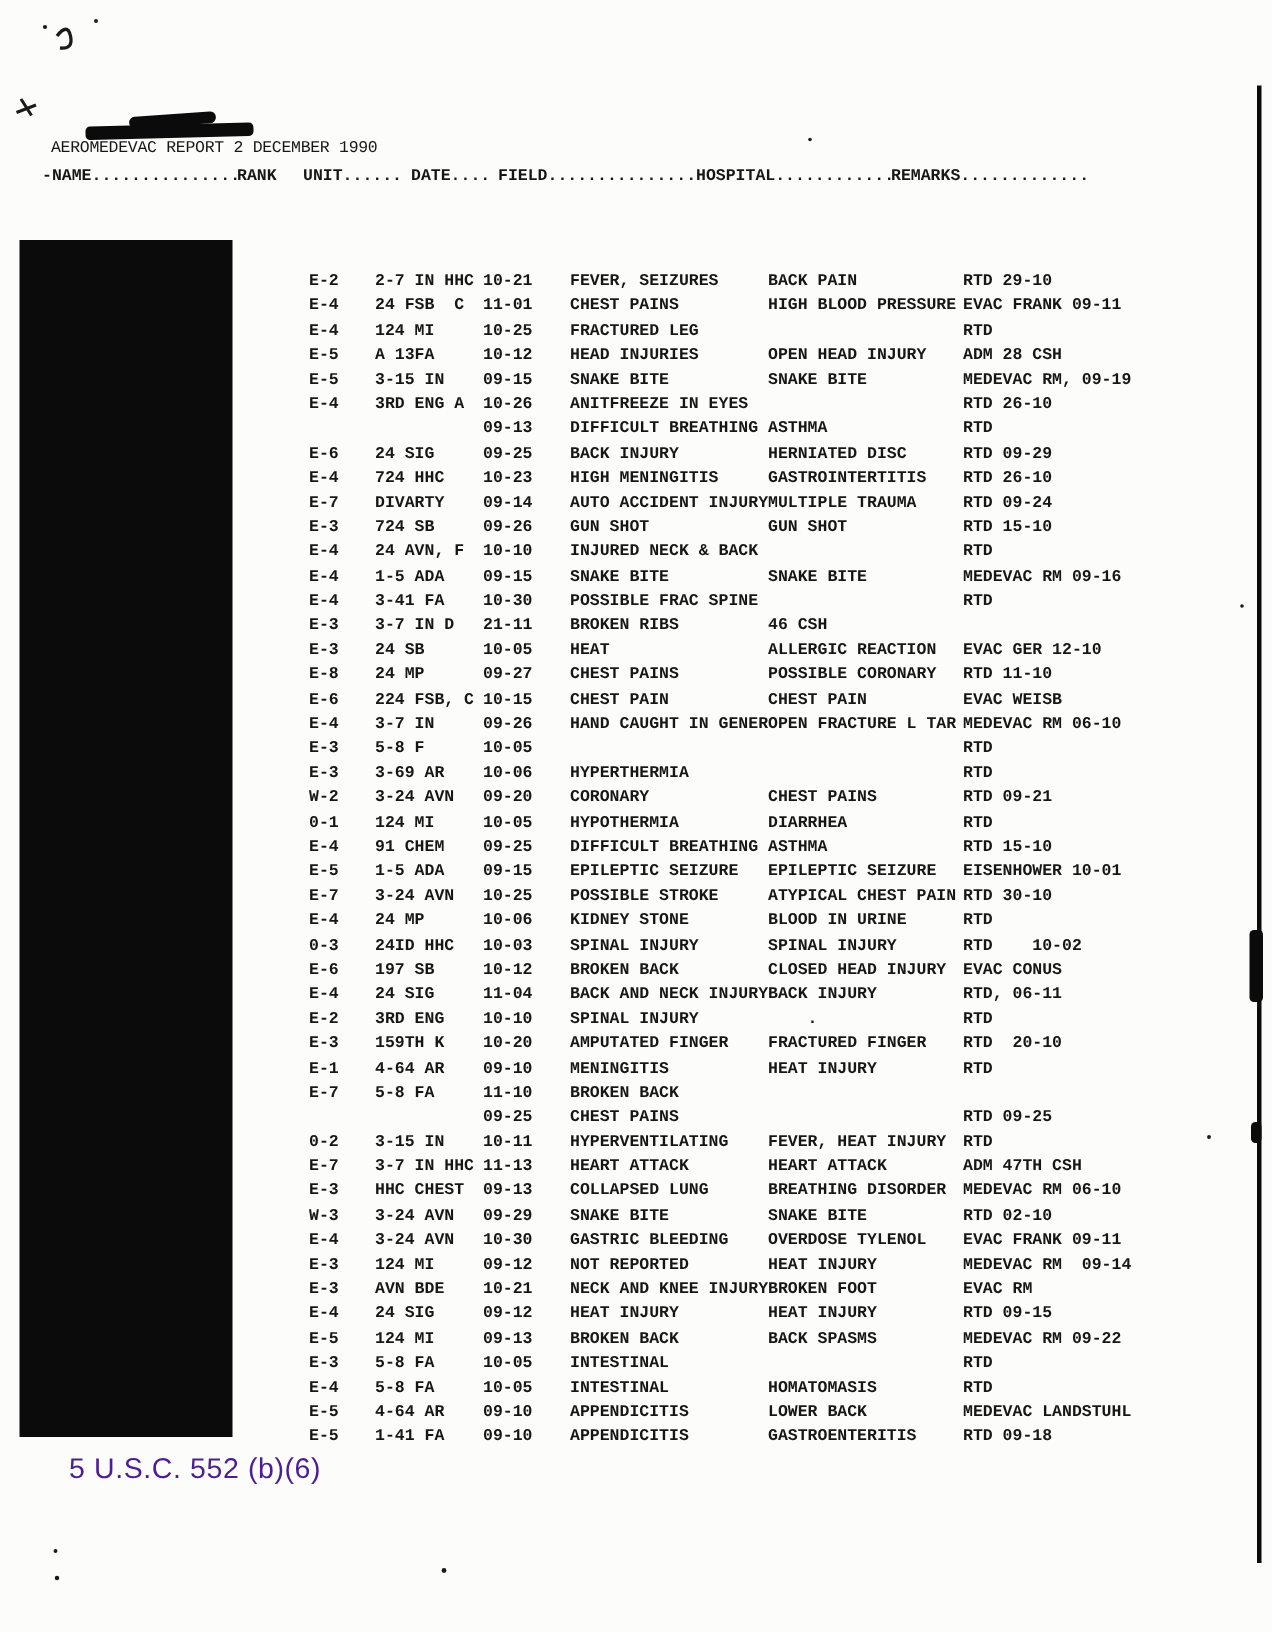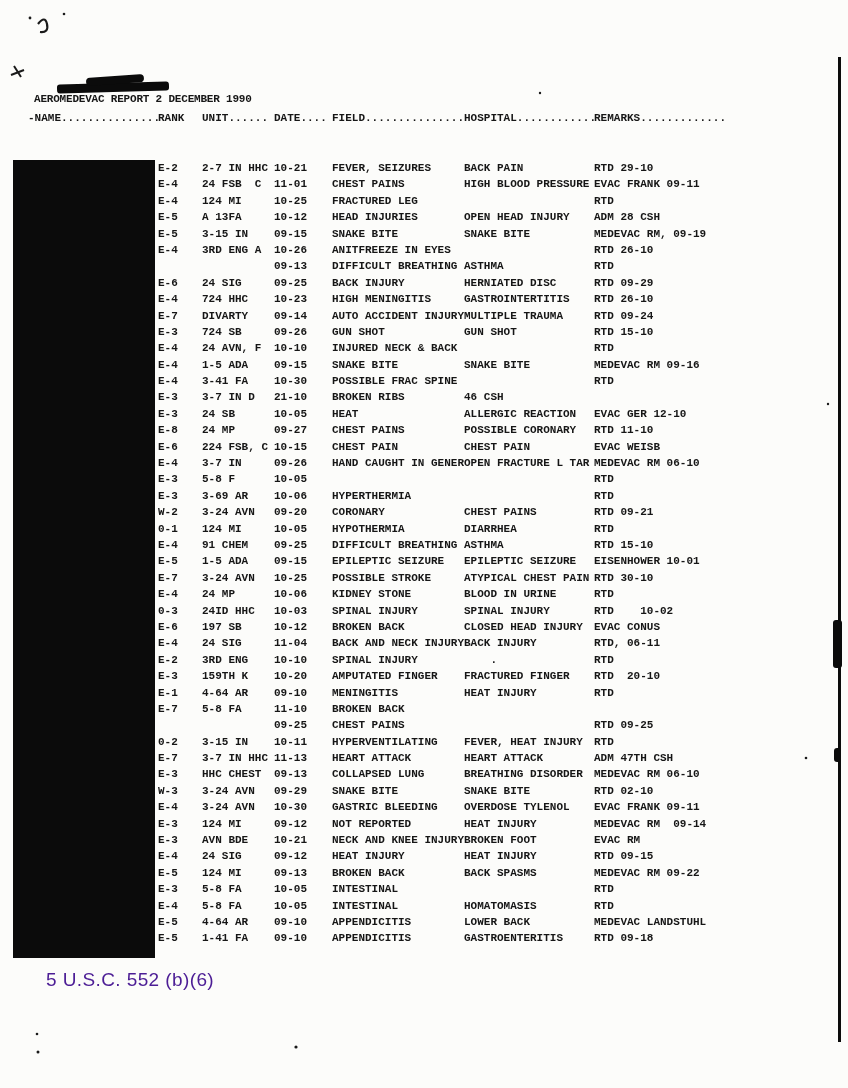--- a/index.html
+++ b/index.html
@@ -11,21 +11,21 @@
     overflow: hidden;
     font-family: "Liberation Mono", monospace;
     color: #161616;
   }
   
   .title {
     position: absolute;
     left: 34px;
     top: 93px;
     font-size: 11px;
-    font-weight: bold;
+    font-weight: normal;
     letter-spacing: -0.2px;
     white-space: pre;
   }
   
   .row {
     display: flex;
     height: 16.4px;
     line-height: 16.4px;
     font-size: 11px;
     font-weight: bold;
@@ -42,21 +42,22 @@
   .header-row {
     position: absolute;
     left: 14px;
     right: 0;
     top: 110px;
   }
   .rows {
     position: absolute;
     left: 14px;
     right: 0;
-    top: 160px;
+    top: 180px;
+    padding-left: 48px;
   }
   
   .redaction {
     position: absolute;
     left: 13px;
     top: 160px;
     width: 142px;
     height: 798px;
     background: #0b0b0b;
   }
@@ -292,21 +293,21 @@
     <span class="cell c-date">10-30</span>
     <span class="cell c-field">POSSIBLE FRAC SPINE</span>
     <span class="cell c-hospital"></span>
     <span class="cell c-remarks">RTD</span>
   </div>
 
   <div class="row">
     <span class="cell c-name"></span>
     <span class="cell c-rank">E-3</span>
     <span class="cell c-unit">3-7 IN D</span>
-    <span class="cell c-date">21-10</span>
+    <span class="cell c-date">21-11</span>
     <span class="cell c-field">BROKEN RIBS</span>
     <span class="cell c-hospital">46 CSH</span>
     <span class="cell c-remarks"></span>
   </div>
 
   <div class="row">
     <span class="cell c-name"></span>
     <span class="cell c-rank">E-3</span>
     <span class="cell c-unit">24 SB</span>
     <span class="cell c-date">10-05</span>

